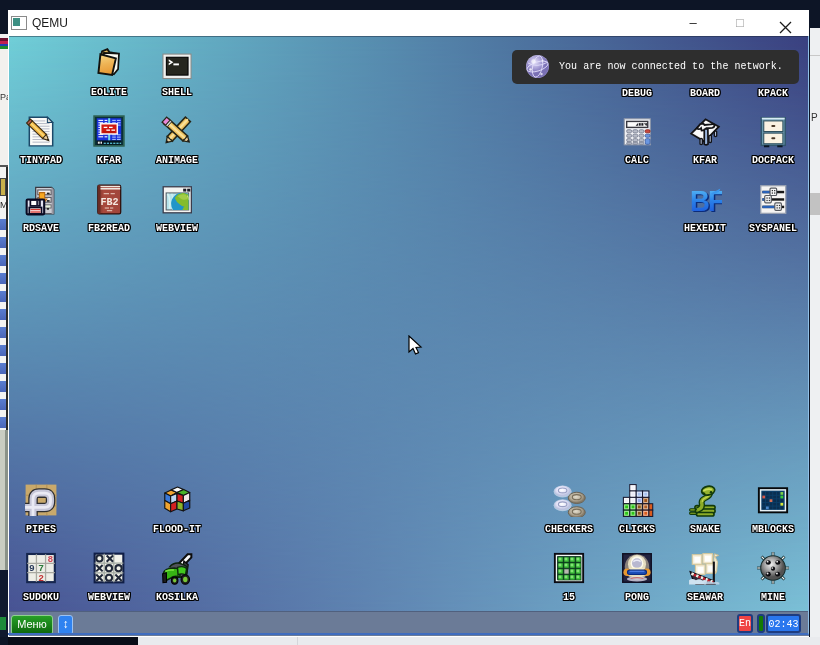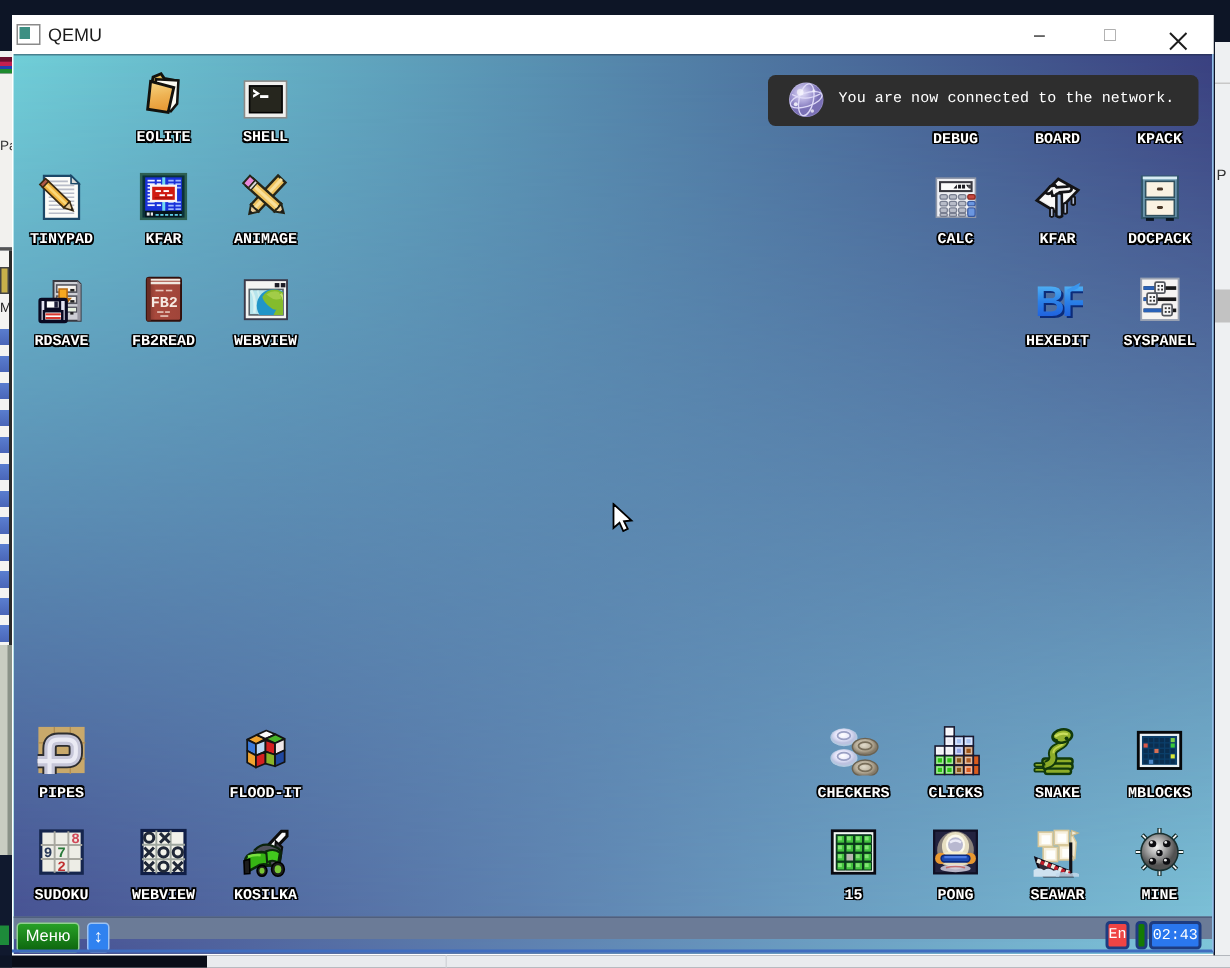--- a/index.html
+++ b/index.html
@@ -24,21 +24,21 @@
 #winborder{left:8px;top:36px;width:801px;height:599px;border-right:1px solid #8fc0e8;border-bottom:2px solid #3f6dbf;pointer-events:none;box-sizing:border-box;}
 .cell{position:absolute;width:68px;text-align:center;}
 .cell .ic{display:block;margin:0 auto;width:34px;height:34px;}
 .cell .lb{display:block;margin-top:8px;font-family:"Liberation Mono",monospace;font-size:10px;font-weight:bold;letter-spacing:0px;color:#fff;line-height:10px;
  text-shadow:-1px 0 #000,1px 0 #000,0 -1px #000,0 1px #000,-1px -1px #000,1px 1px #000,1px -1px #000,-1px 1px #000;}
 .lbonly{position:absolute;width:68px;text-align:center;font-family:"Liberation Mono",monospace;font-size:10px;font-weight:bold;color:#fff;line-height:10px;
  text-shadow:-1px 0 #000,1px 0 #000,0 -1px #000,0 1px #000,-1px -1px #000,1px 1px #000,1px -1px #000,-1px 1px #000;}
 #notif{left:503px;top:14px;width:287px;height:34px;background:#2e2e2e;border-radius:5px;}
 #notif .globe{position:absolute;left:14px;top:5px;width:23px;height:23px;border-radius:50%;background:radial-gradient(circle at 35% 30%, #d8d4f2, #9f97cf 60%, #7a6fb5);}
 #notif .txt{position:absolute;left:47px;top:11px;font-family:"Liberation Mono",monospace;font-size:10px;color:#fff;letter-spacing:0.05px;white-space:nowrap;}
-#taskbar{left:0;top:575px;width:800px;height:15px;background:#6b7b97;border-top:1px solid #50607e;box-sizing:border-box;}
+#taskbar{left:0;top:575px;width:800px;height:25px;background:#6b7b97;border-top:1px solid #50607e;box-sizing:border-box;}
 #menu{left:2px;top:3px;width:40px;height:18px;background:linear-gradient(#27a027,#0d650d);border:1px solid #8fd08f;border-radius:3px;color:#fff;font-size:11px;text-align:center;line-height:17px;font-family:"Liberation Sans",sans-serif;}
 #updown{left:49px;top:3px;width:13px;height:18px;background:#2f82f0;border:1px solid #9cc2f2;border-radius:3px;color:#fff;font-size:12px;text-align:center;line-height:16px;}
 #en{left:728px;top:2px;width:16px;height:19px;background:#ef4444;border:2px solid #1e3c80;border-radius:3px;box-sizing:border-box;color:#fff;font-size:10px;font-family:"Liberation Mono",monospace;text-align:center;line-height:15px;}
 #greenstrip{left:748px;top:2px;width:8px;height:19px;background:#157a05;border:2px solid #1e3c80;border-radius:3px;box-sizing:border-box;}
 #clock{left:757px;top:2px;width:35px;height:19px;background:#2a77ee;border:2px solid #1e3c80;border-radius:3px;box-sizing:border-box;color:#fff;font-size:10px;font-family:"Liberation Mono",monospace;text-align:center;line-height:17px;}
 #cursor{left:399px;top:299px;}
 </style>
 </head>
 <body>
 <div id="screen">

